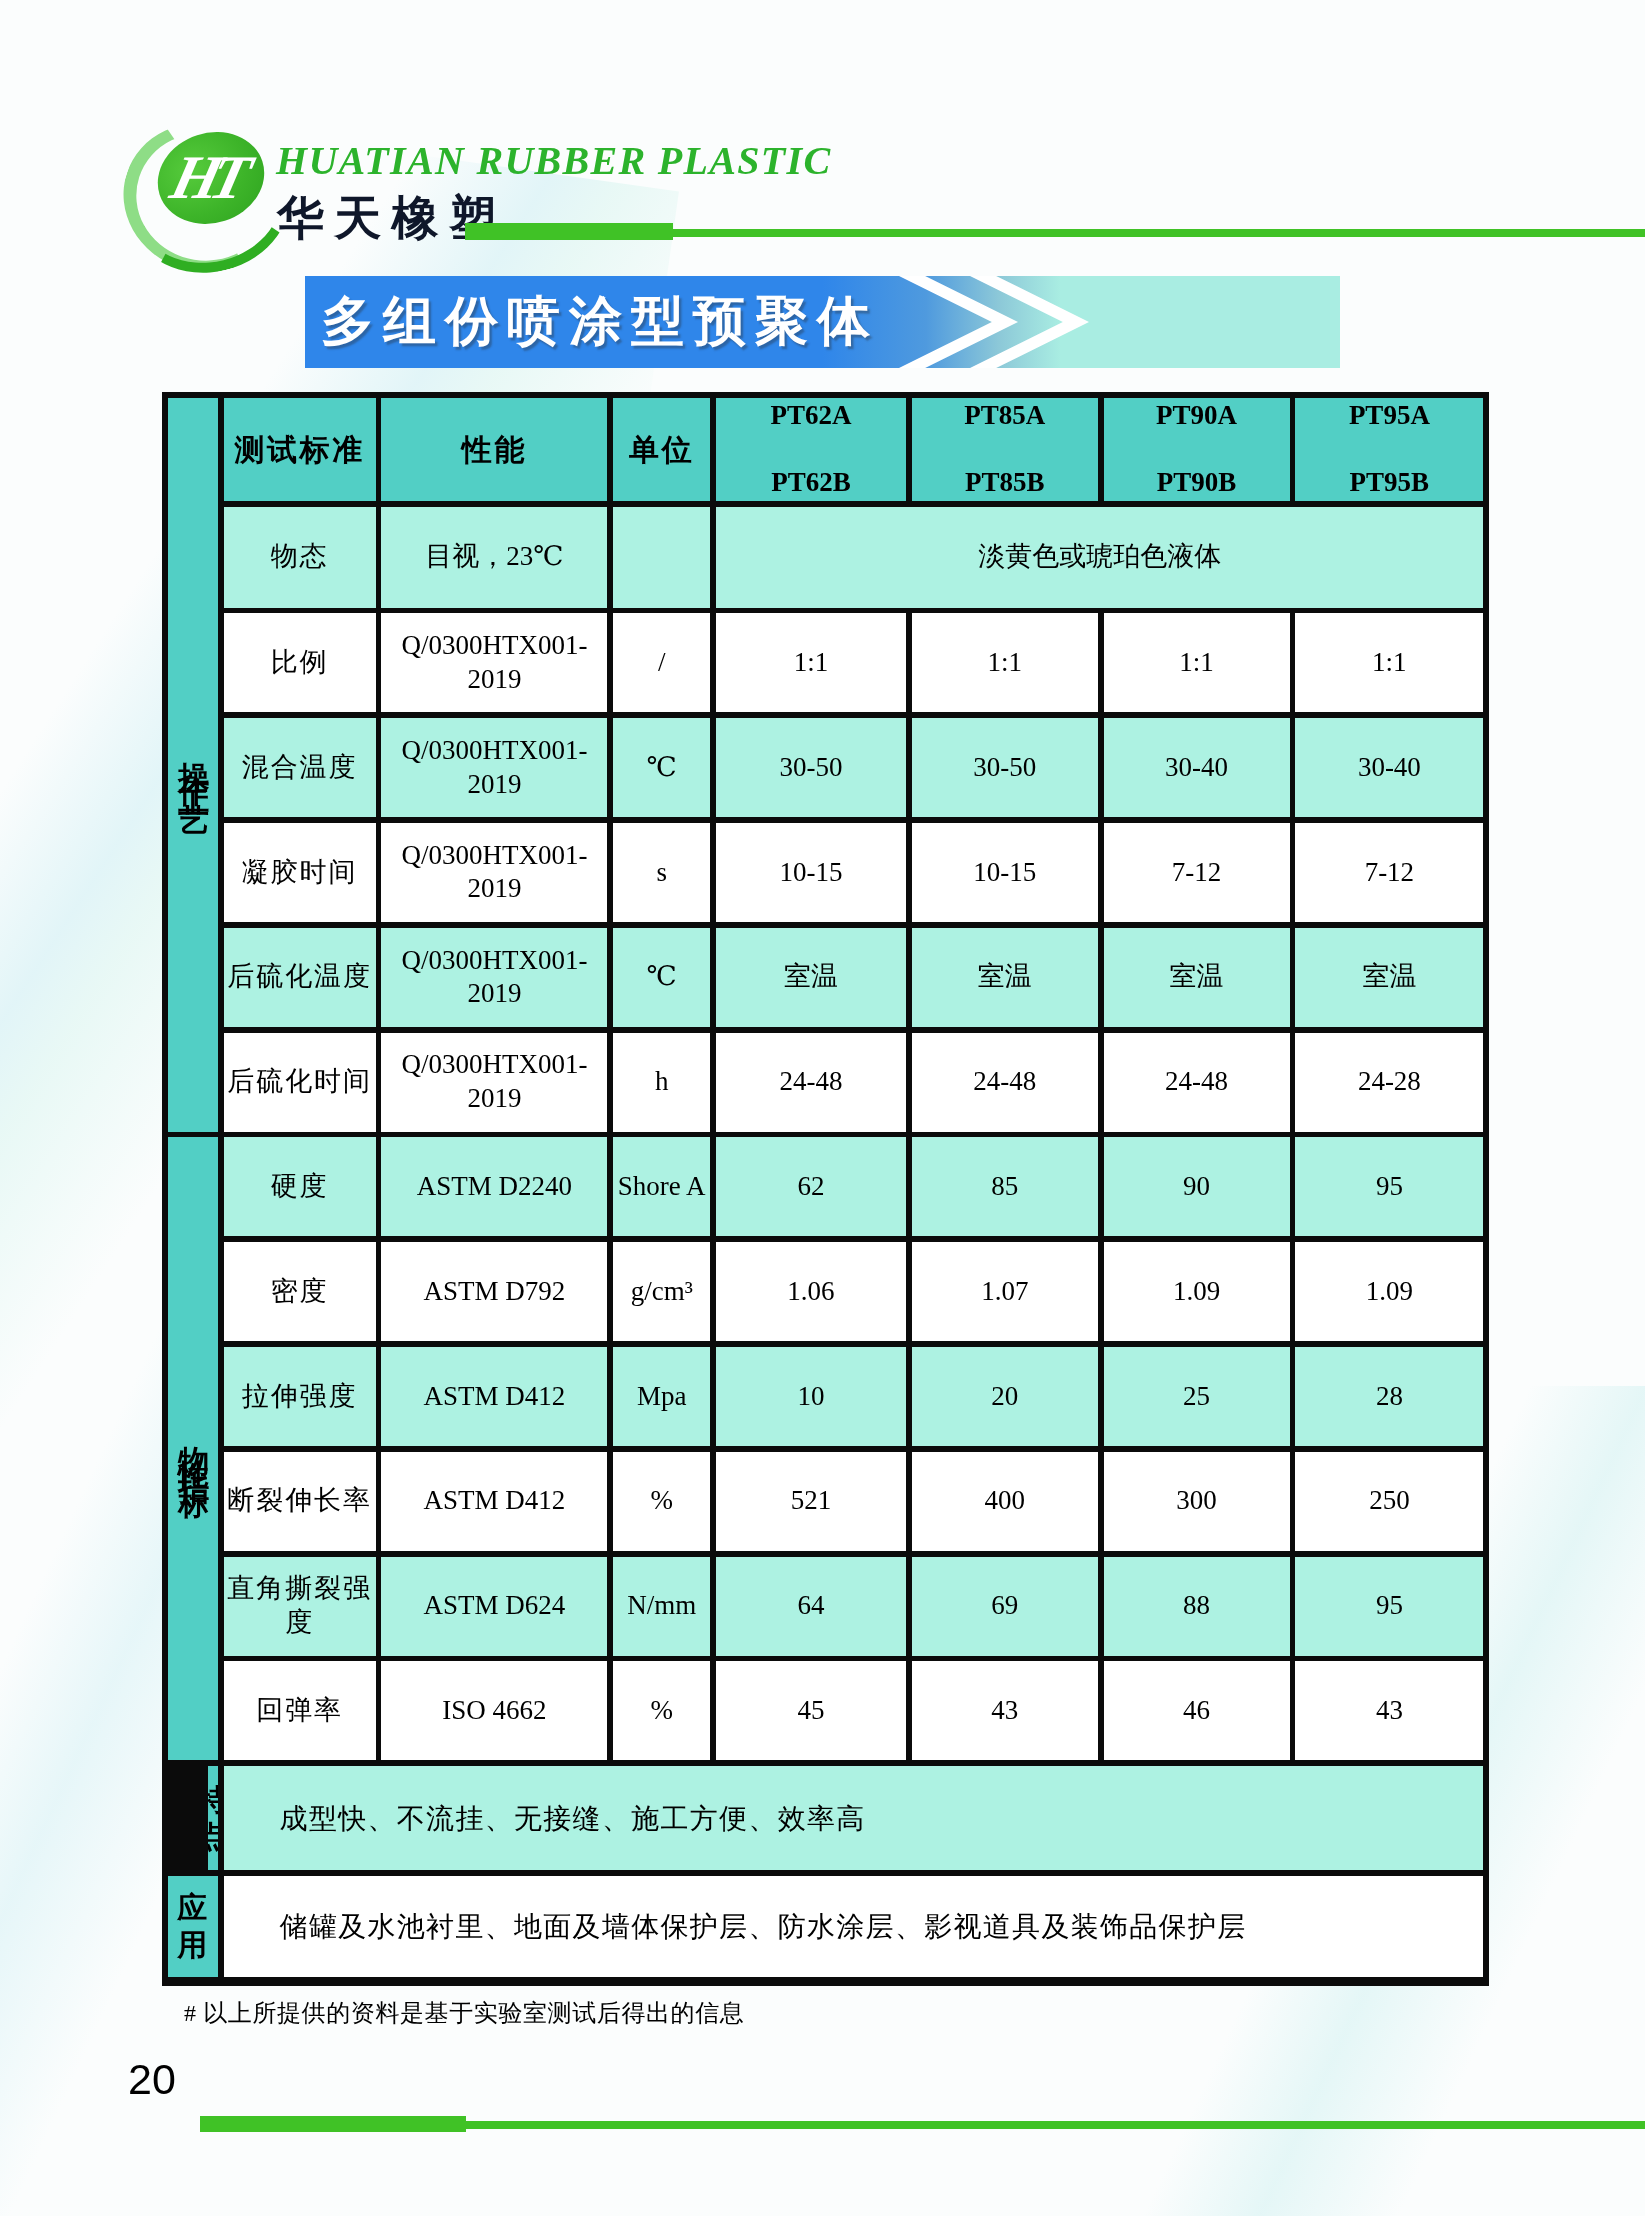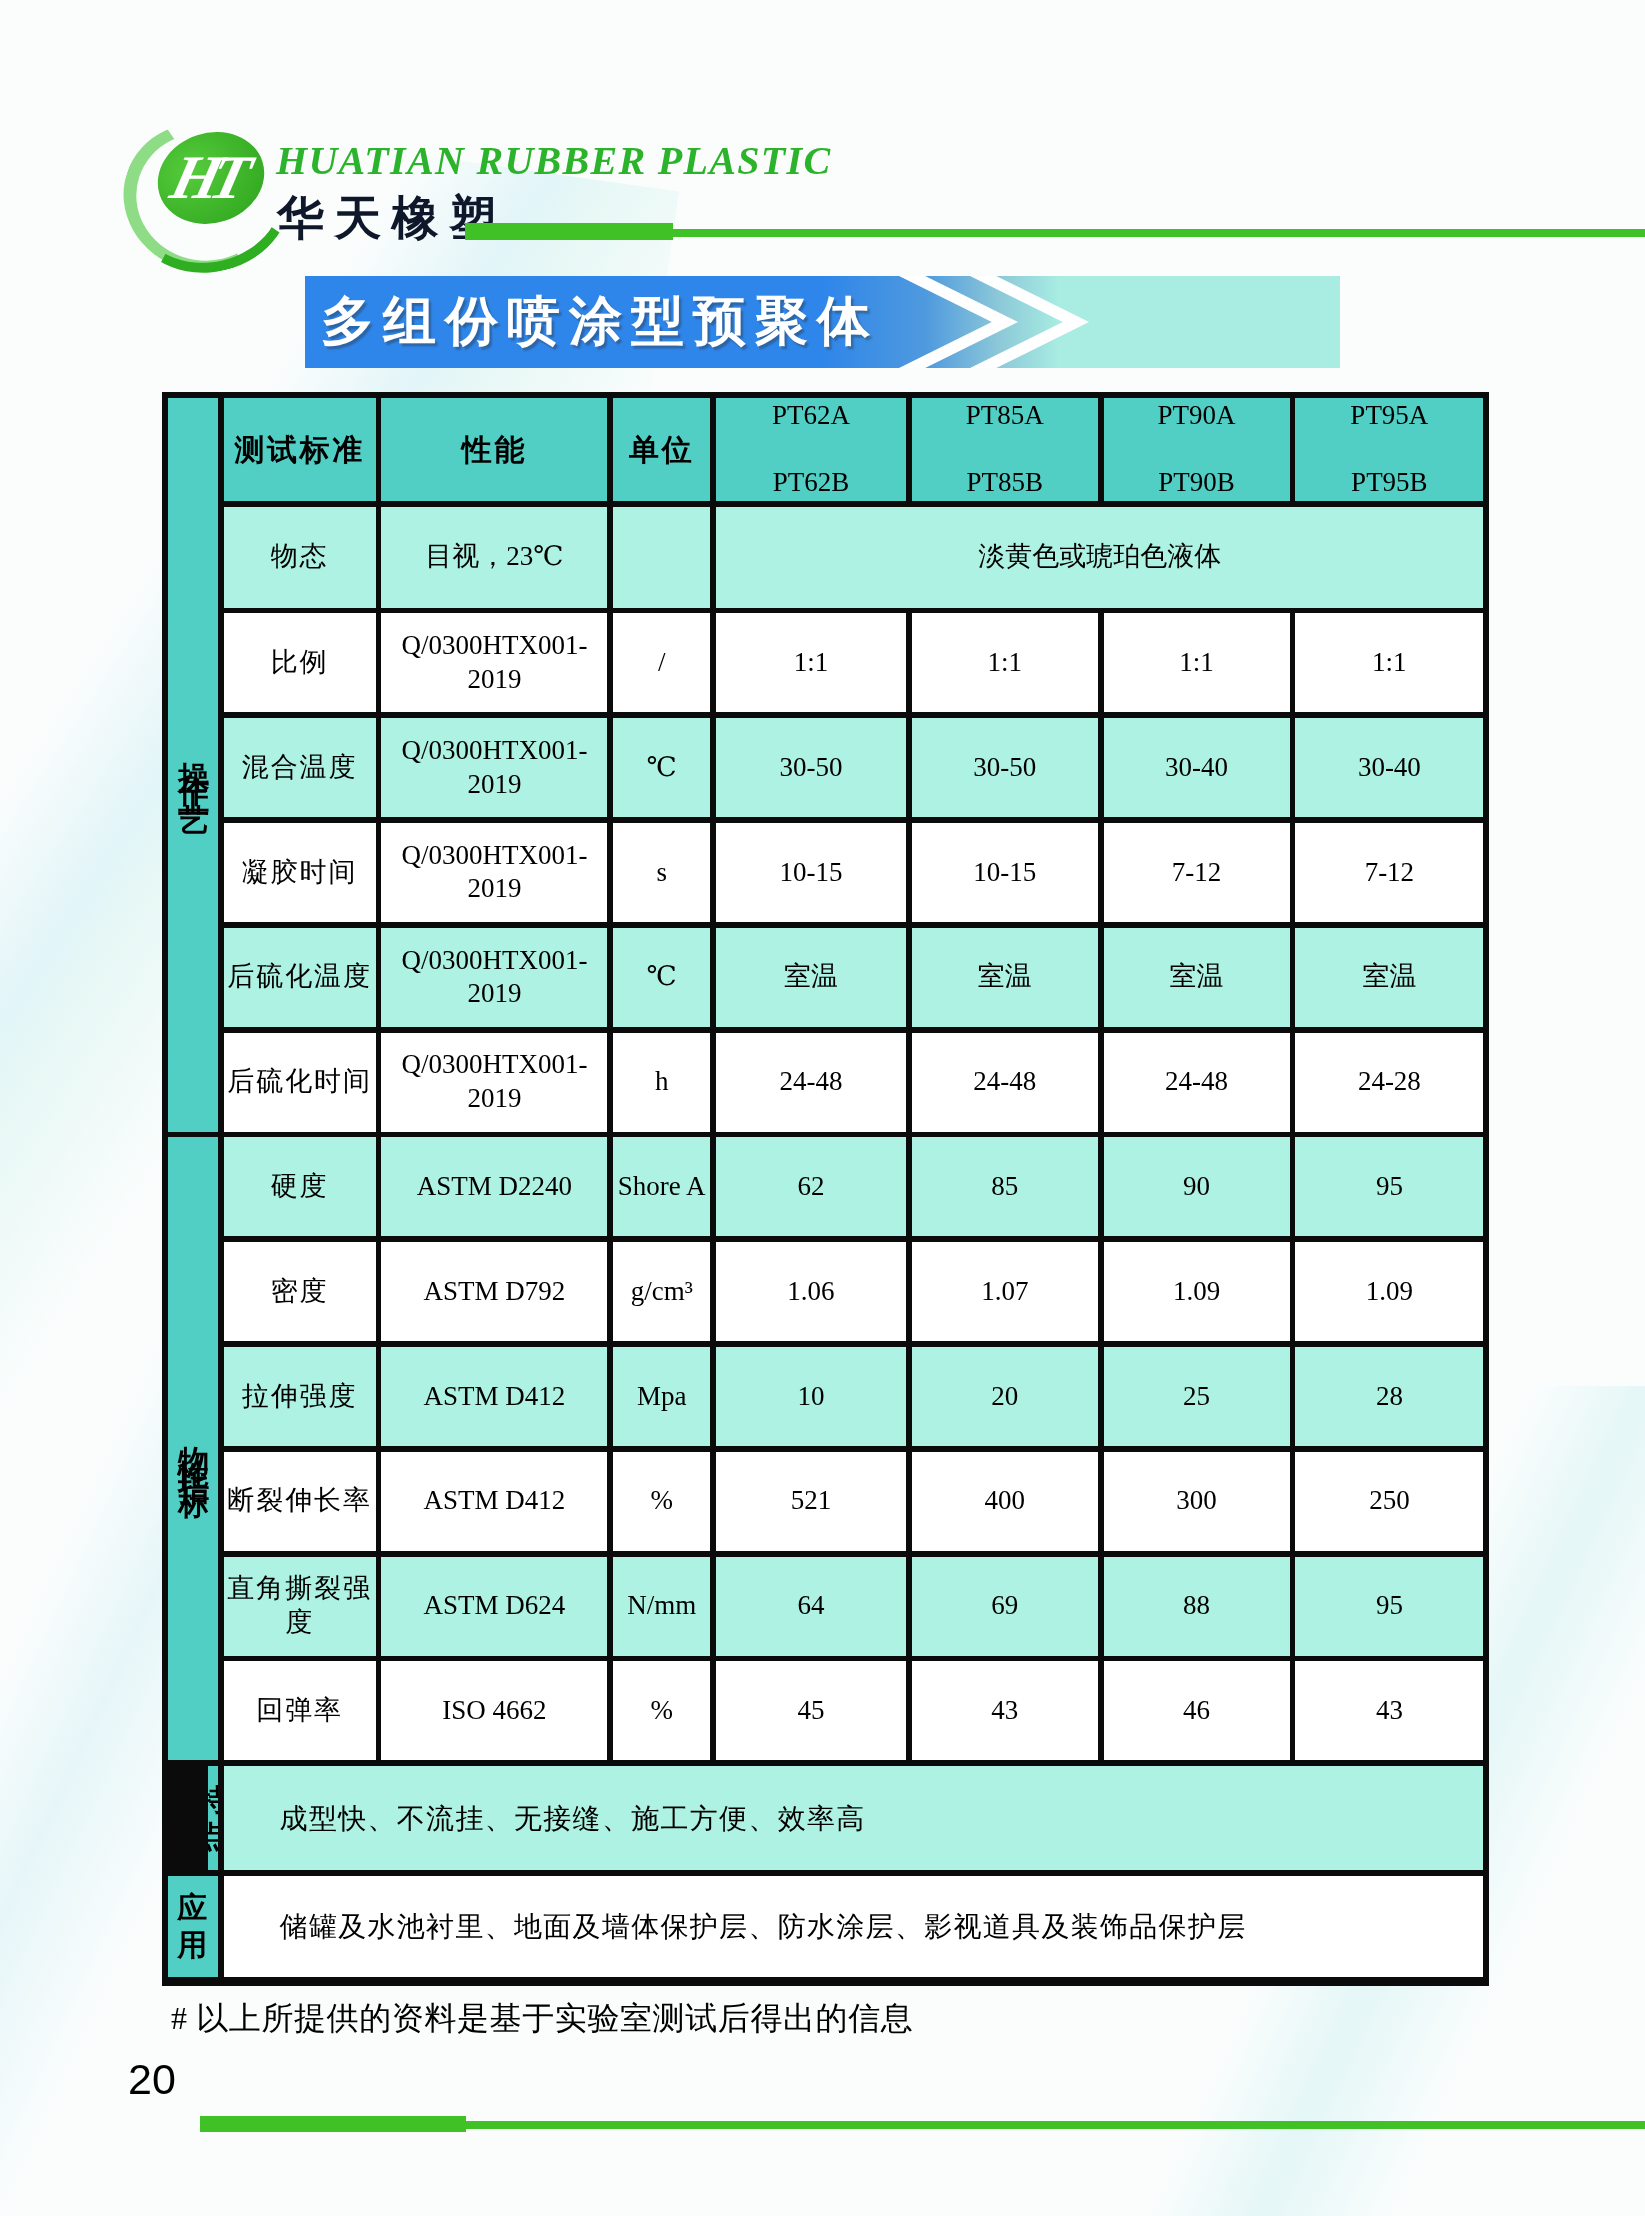--- a/index.html
+++ b/index.html
@@ -61,28 +61,28 @@
   .cell{display:flex;align-items:center;justify-content:center;text-align:center;
     font-size:27px;line-height:1.25;overflow:hidden;}
   .teal{background:#52CFC5;}
   .mint{background:#ADF2E2;}
   .white{background:#ffffff;}
   .side{writing-mode:vertical-rl;text-orientation:upright;font-weight:bold;
     font-size:31px;letter-spacing:.45em;
     font-family:"Liberation Sans",sans-serif;}
   .hcell{font-weight:bold;font-size:30px;letter-spacing:2.6px;
     font-family:"Liberation Sans",sans-serif;}
-  .pcell{flex-direction:column;gap:34px;font-size:27px;font-weight:400;}
+  .pcell{flex-direction:column;gap:34px;font-size:27px;font-weight:700;}
   .namec{letter-spacing:1.9px;}
   .labelc{font-weight:bold;font-size:30px;letter-spacing:1.3px;
     font-family:"Liberation Sans",sans-serif;}
   .longc{justify-content:flex-start;text-align:left;padding-left:56px;font-size:28px;letter-spacing:1.3px;}
 
   
-  #footnote{position:absolute;left:171px;top:1997px;font-size:32px;letter-spacing:0.6px;}
+  #footnote{position:absolute;left:184px;top:1997px;font-size:24px;letter-spacing:0.6px;}
   #page-num{position:absolute;left:128px;top:2055px;font-size:43px;
     font-family:"Liberation Sans",sans-serif;}
   #ftr-bar-thick{position:absolute;left:200px;top:2116px;width:266px;height:16px;background:#40c226;}
   #ftr-bar-thin{position:absolute;left:464px;top:2121px;width:1181px;height:7.7px;background:#40c226;}
 </style>
 </head>
 <body>
 
 <div class="streak" id="streak1"></div>
 <div class="streak" id="streak2"></div>

